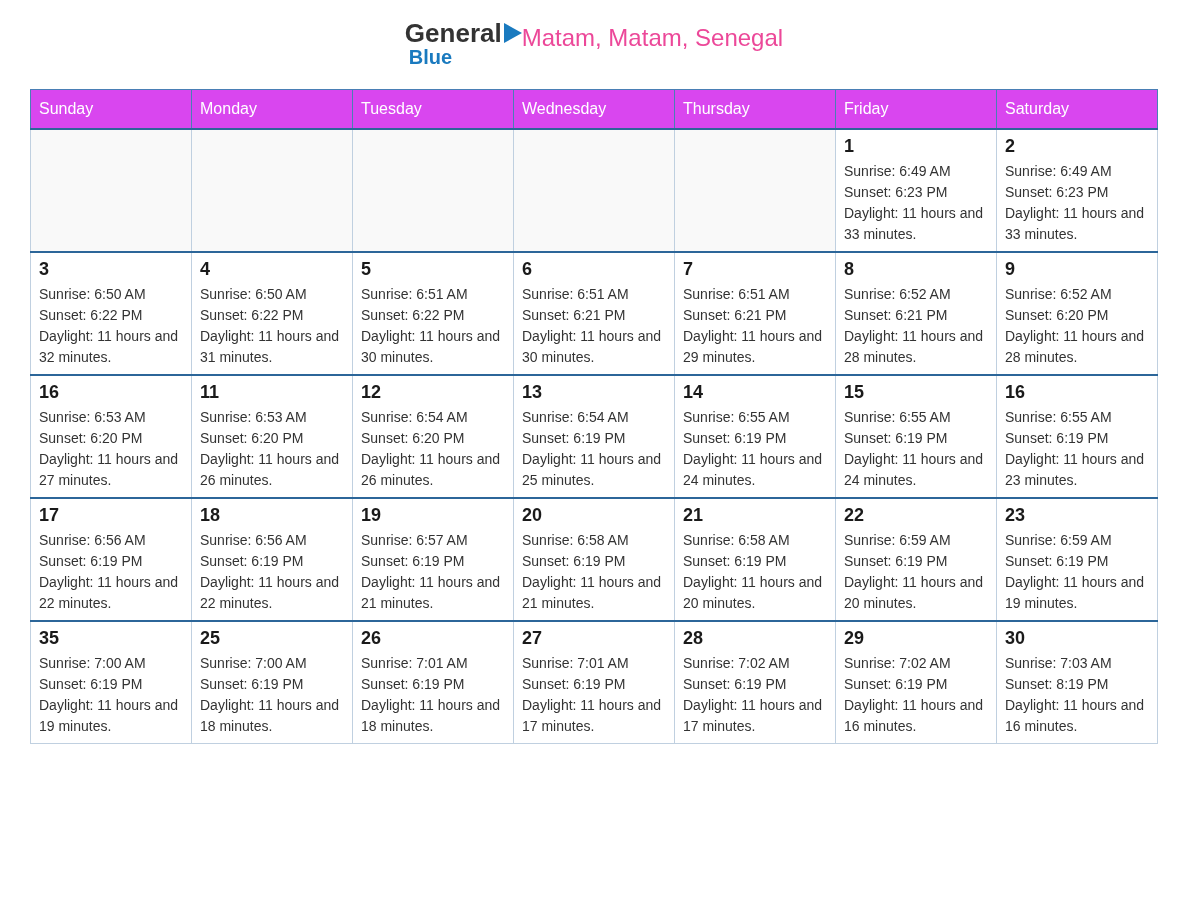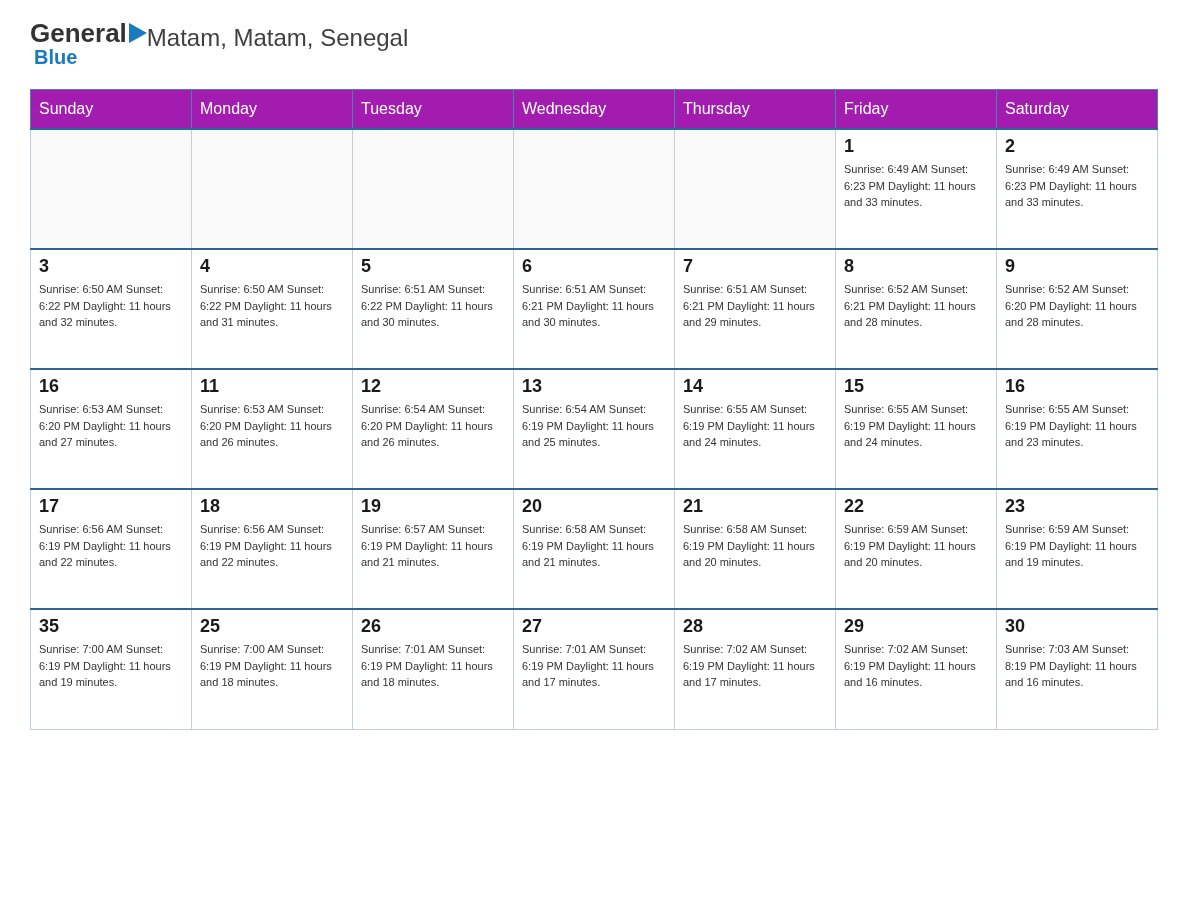--- a/index.html
+++ b/index.html
@@ -6,21 +6,21 @@
     body {
       font-family: Arial, Helvetica, sans-serif;
       background: #fff;
       color: #333;
       width: 1188px;
       min-height: 918px;
       padding: 20px 30px;
     }
     .header-area {
       display: flex;
-      justify-content: flex-start;
+      justify-content: center;
       align-items: flex-start;
       margin-bottom: 20px;
     }
     .logo-area {
       display: flex;
       flex-direction: column;
       align-items: flex-start;
     }
     .logo-text {
       display: flex;
@@ -40,30 +40,30 @@
       text-align: right;
     }
     .main-title {
       font-size: 52px;
       font-weight: normal;
       color: #222;
       line-height: 1.1;
     }
     .subtitle {
       font-size: 24px;
-      color: #404040;
+      color: #ec4899;
       margin-top: 4px;
     }
     .calendar {
       width: 100%;
       border-collapse: collapse;
       border: 1px solid #4a7fb5;
     }
     .calendar th {
-      background-color: #a21caf;
+      background-color: #d946ef;
       color: #fff;
       padding: 10px 8px;
       font-size: 16px;
       font-weight: normal;
       text-align: left;
       border: 1px solid #4a7fb5;
     }
     .calendar td {
       vertical-align: top;
       border: 1px solid #c0d0e0;
@@ -76,21 +76,21 @@
       border-top: 2px solid #2c6699;
     }
     .day-number {
       font-size: 18px;
       font-weight: bold;
       color: #1a1a1a;
       display: block;
       margin-bottom: 4px;
     }
     .day-info {
-      font-size: 11px;
+      font-size: 14px;
       color: #333;
       line-height: 1.5;
     }
     .empty-cell {
       background: #f9f9f9;
     }
   </style>
 </head>
 <body>
 

